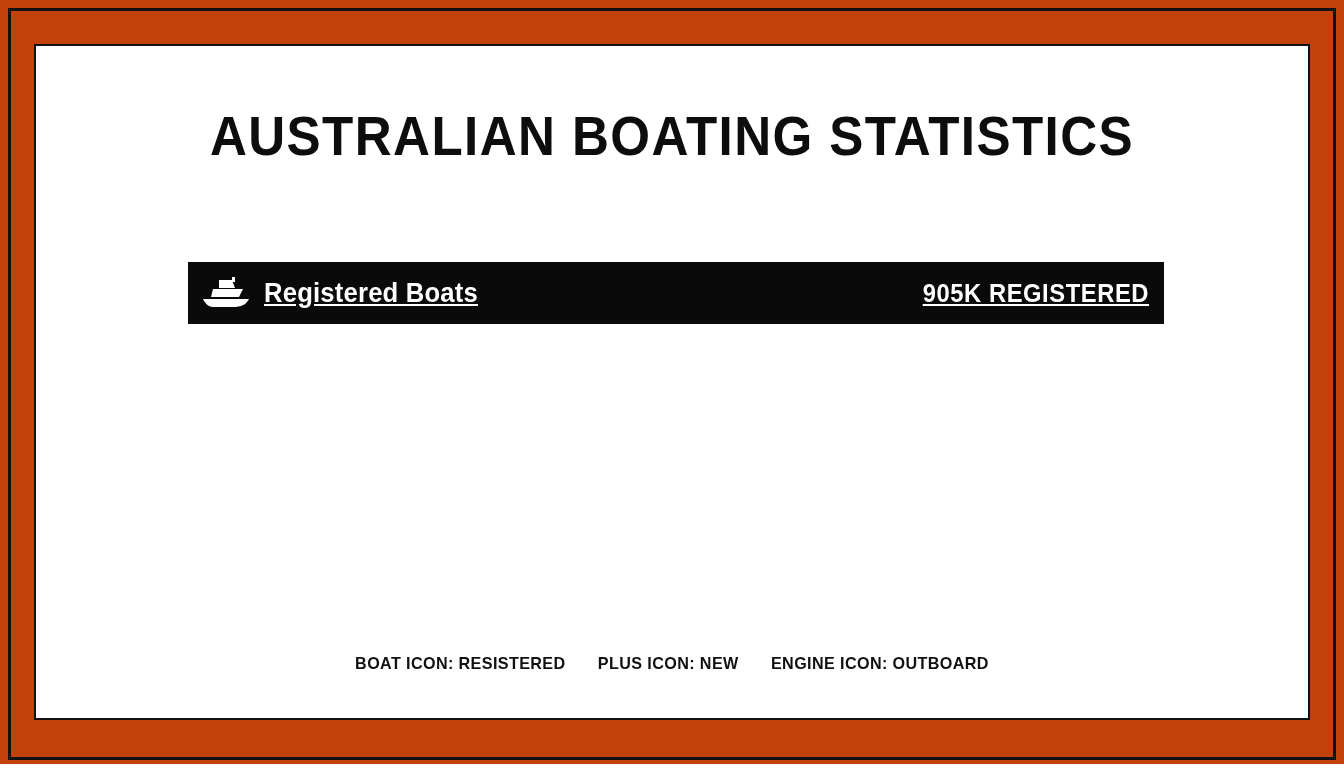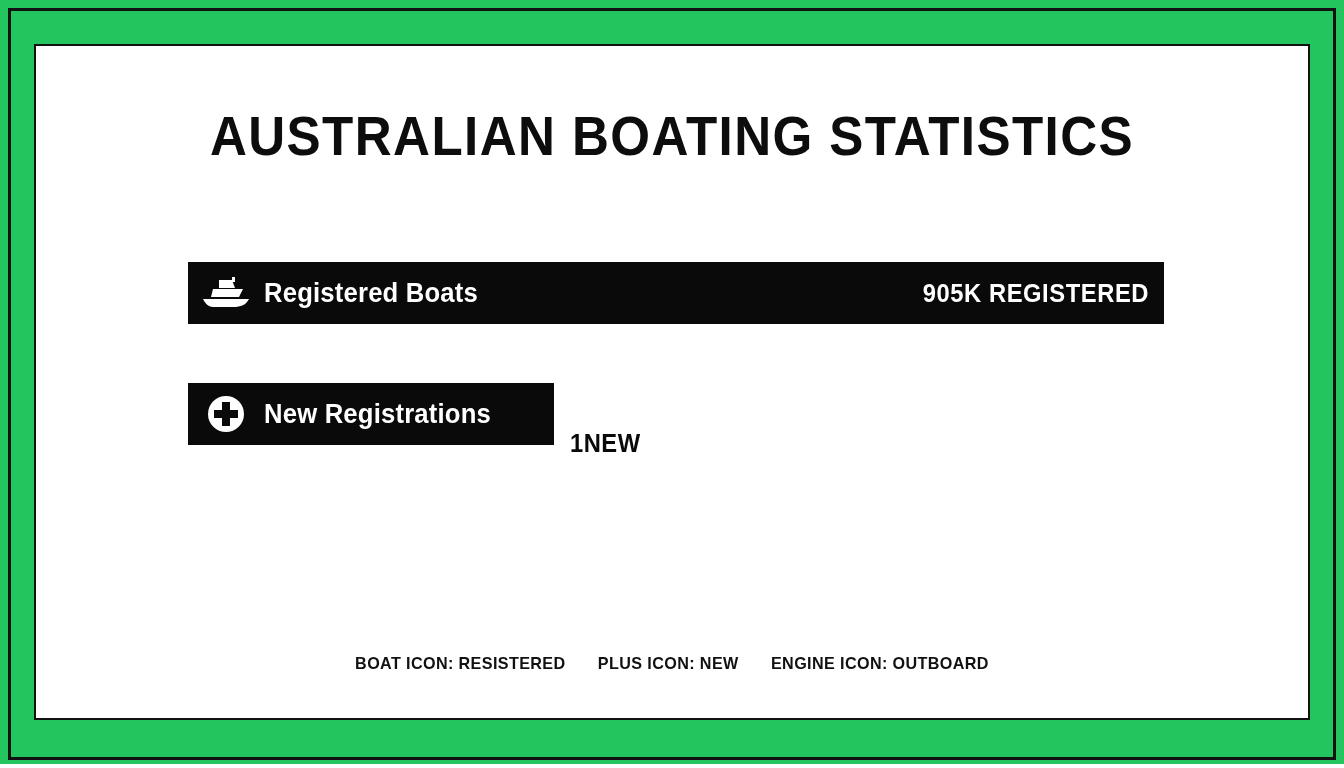--- a/index.html
+++ b/index.html
@@ -11,21 +11,21 @@
     width: 1344px;
     height: 768px;
     font-family: "Liberation Sans", sans-serif;
     color: #111111;
     overflow: hidden;
   }
   .poster {
     position: relative;
     width: 1344px;
     height: 764px;
-    background: #22c55e;
+    background: #c2410c;
     box-sizing: border-box;
   }
   .outer-frame {
     position: absolute;
     left: 8px;
     top: 8px;
     width: 1328px;
     height: 752px;
     border: 3px solid #111111;
     box-sizing: border-box;
@@ -63,20 +63,21 @@
     display: flex;
     align-items: center;
     background: #0a0a0a;
     color: #ffffff;
     height: 62px;
     margin-bottom: 59px;
     box-sizing: border-box;
   }
   .row.row-full {
     width: 976px;
+    text-decoration: underline;
   }
   .row.row-partial {
     width: 366px;
   }
   .row-icon {
     width: 76px;
     min-width: 76px;
     height: 62px;
     display: flex;
     align-items: center;
@@ -156,33 +157,20 @@
               <path fill="#ffffff" d="M14 13 L44 13 L40 21 L12 21 Z"></path>
               <path fill="#ffffff" d="M4 23 L50 23 C47 29 42 31 34 31 L14 31 C9 31 6 27 4 23 Z"></path>
               <rect fill="#ffffff" x="33" y="1" width="3" height="5"></rect>
             </svg>
           </span>
           <span class="row-label">Registered Boats</span>
           <span class="row-value">905K REGISTERED</span>
         </div>
       </div>
 
-      <div class="row-wrap">
-        <div class="row row-partial">
-          <span class="row-icon">
-            <svg width="40" height="40" viewBox="0 0 40 40" xmlns="http://www.w3.org/2000/svg">
-              <circle cx="20" cy="20" r="18" fill="#ffffff"></circle>
-              <rect x="16" y="8" width="8" height="24" fill="#0a0a0a"></rect>
-              <rect x="8" y="16" width="24" height="8" fill="#0a0a0a"></rect>
-            </svg>
-          </span>
-          <span class="row-label">New Registrations</span>
-        </div>
-        <span class="row-value-outside">1NEW</span>
-      </div>
 
 
     </div>
 
     <div class="legend">
       <span class="legend-item">BOAT ICON: RESISTERED</span>
       <span class="legend-item">PLUS ICON: NEW</span>
       <span class="legend-item">ENGINE ICON: OUTBOARD</span>
     </div>
 

